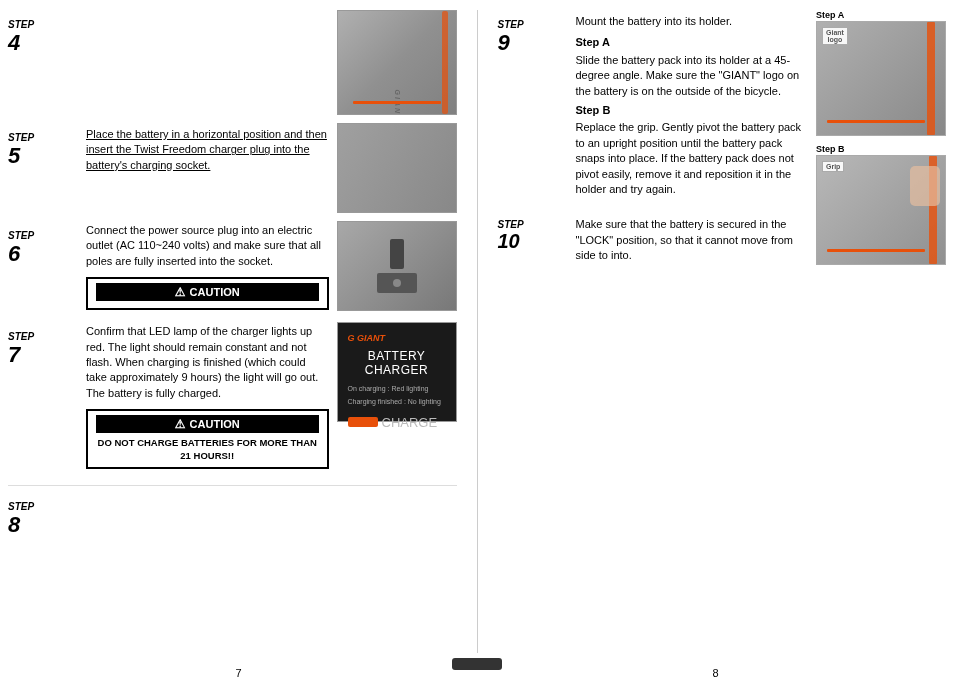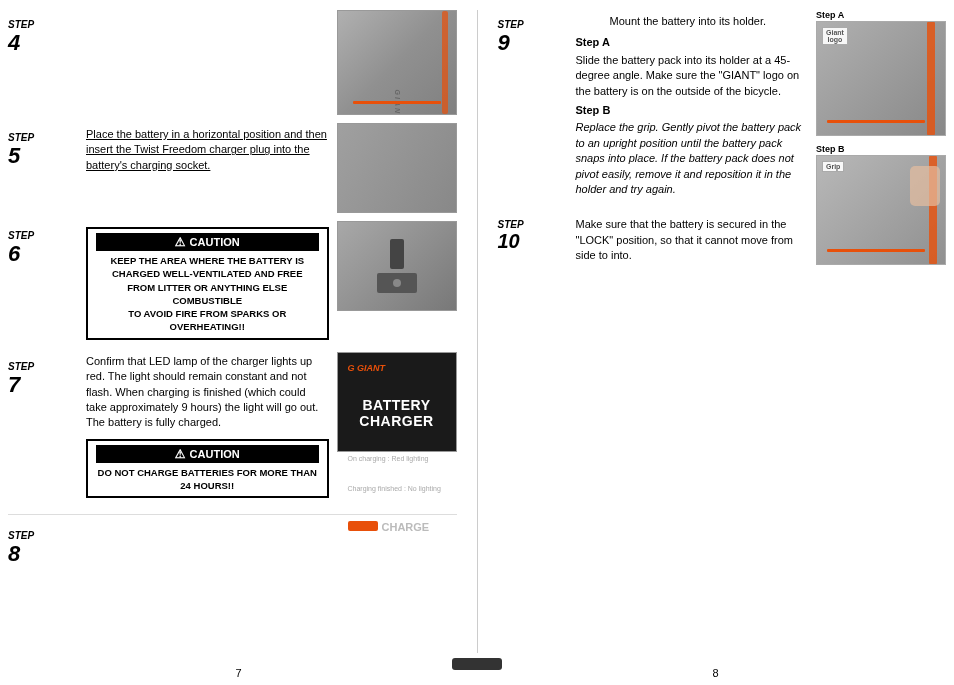--- a/index.html
+++ b/index.html
@@ -103,21 +103,21 @@
       height: 90px;
     }
 
     .img-charger {
       width: 120px;
       height: 100px;
       background: #222;
       color: #ccc;
       font-size: 8px;
       flex-direction: column;
-      gap: 20px;
+      gap: 2px;
       padding: 8px;
     }
 
     
     .caution-box {
       border: 2px solid #000;
       padding: 4px 8px;
       margin: 4px 0;
       text-align: center;
     }
@@ -193,23 +193,23 @@
       text-transform: uppercase;
     }
 
     .charger-info {
       font-size: 7px;
       color: #aaa;
       line-height: 1.5;
     }
 
     .charger-charge-label {
-      font-size: 11px;
+      font-size: 13px;
       color: #bbb;
-      font-weight: bold;
+      font-weight: normal;
       margin-top: 2px;
     }
 
     
     .bike-image {
       background: linear-gradient(135deg, #b0b0b0 0%, #909090 50%, #808080 100%);
       position: relative;
       overflow: hidden;
     }
 
@@ -266,30 +266,27 @@
     </div>
 
     <div class="step-row">
       <div style="display:flex; flex-direction:column; flex:1;">
         <div style="display:flex; align-items:flex-start; gap:8px;">
           <div class="step-label">
             <span>STEP</span><br>
             <span style="font-size:22px;">6</span>
           </div>
           <div style="flex:1; display:flex; flex-direction:column; gap:4px; padding-top:2px;">
+            <div class="step-content">Connect the power source plug into an electric outlet (AC 110~240 volts) and make sure that all poles are fully inserted into the socket.</div>
 
             <div class="caution-box">
               <div class="caution-title">
                 <span class="warn-icon">⚠</span>
                 <span>CAUTION</span>
               </div>
-              <div class="caution-text" style="white-space:pre-line;">KEEP THE AREA WHERE THE BATTERY IS
-CHARGED WELL-VENTILATED AND FREE
-FROM LITTER OR ANYTHING ELSE COMBUSTIBLE
-TO AVOID FIRE FROM SPARKS OR OVERHEATING!!</div>
             </div>
           </div>
         </div>
       </div>
       <div class="step-image">
         <div class="img-placeholder img-medium" style="background:linear-gradient(135deg,#a8a8a8,#787878); flex-direction:column; gap:4px;">
           <div style="width:14px;height:30px;background:#444;border-radius:2px;"></div>
           <div style="width:40px;height:20px;background:#555;border-radius:2px; display:flex; align-items:center; justify-content:center;">
             <div style="width:8px;height:8px;background:#888;border-radius:50%;"></div>
           </div>
@@ -305,32 +302,32 @@
             <span style="font-size:22px;">7</span>
           </div>
           <div style="flex:1; display:flex; flex-direction:column; gap:4px; padding-top:2px;">
             <div class="step-content">Confirm that LED lamp of the charger lights up red.  The light should remain constant and not flash.  When charging is finished (which could take approximately 9 hours) the light will go out.  The battery is fully charged.</div>
 
             <div class="caution-box">
               <div class="caution-title">
                 <span class="warn-icon">⚠</span>
                 <span>CAUTION</span>
               </div>
-              <div class="caution-text">DO NOT CHARGE BATTERIES FOR MORE THAN 24 HOURS!!</div>
+              <div class="caution-text">DO NOT CHARGE BATTERIES FOR MORE THAN 21 HOURS!!</div>
             </div>
           </div>
         </div>
       </div>
       <div class="step-image">
 
         <div class="img-placeholder img-charger" style="display:flex; flex-direction:column; align-items:flex-start; justify-content:flex-start; background:#1a1a1a; padding:10px 10px 6px;">
           <div style="display:flex; align-items:center; gap:3px; margin-bottom:4px;">
             <span style="color:#e8500a; font-weight:900; font-size:9px; font-style:italic;">G GIANT</span>
           </div>
-          <div class="charger-label" style="font-size:14px; font-weight:700; color:#fff; letter-spacing:0.5px; margin-bottom:5px; text-transform:uppercase;">BATTERY CHARGER</div>
+          <div class="charger-label" style="font-size:12px; font-weight:400; color:#fff; letter-spacing:0.5px; margin-bottom:5px; text-transform:uppercase;">BATTERY CHARGER</div>
           <div class="charger-info">On charging : Red lighting</div>
           <div class="charger-info">Charging finished : No lighting</div>
           <div style="display:flex; align-items:center; gap:4px; margin-top:4px;">
             <div style="width:30px; height:10px; background:#e8500a; border-radius:2px;"></div>
             <span class="charger-charge-label">CHARGE</span>
           </div>
         </div>
       </div>
     </div>
 
@@ -348,30 +345,30 @@
     <div class="right-main">
 
       <div class="right-steps">
 
         <div class="step-row" style="margin-bottom:8px;">
           <div class="step-label">
             <span>STEP</span><br>
             <span style="font-size:22px;">9</span>
           </div>
           <div class="step-content" style="padding-top:4px;">
-            <div style="margin-bottom:6px;margin-left:34px;">Mount the battery into its holder.</div>
+            <div style="margin-bottom:6px;">Mount the battery into its holder.</div>
 
             <div>
               <div class="sub-step-title">Step A</div>
               <div style="">Slide the battery pack into its holder at a 45-degree angle.  Make sure the "GIANT" logo on the battery is on the outside of the bicycle.</div>
             </div>
 
             <div>
               <div class="sub-step-title">Step B</div>
-              <div style="margin-bottom:8px;font-style:italic;">Replace the grip.  Gently pivot the battery pack to an upright position until the battery pack snaps into place.  If the battery pack does not pivot easily, remove it and reposition it in the holder and try again.</div>
+              <div style="margin-bottom:8px;">Replace the grip.  Gently pivot the battery pack to an upright position until the battery pack snaps into place.  If the battery pack does not pivot easily, remove it and reposition it in the holder and try again.</div>
             </div>
           </div>
         </div>
 
         <div class="step-row">
           <div class="step-label" style="font-size:18px;">
             <span>STEP</span><br>
             <span style="font-size:20px;">10</span>
           </div>
           <div class="step-content" style="padding-top:4px;">Make sure that the battery is secured in the "LOCK" position, so that it cannot move from side to into.</div>

